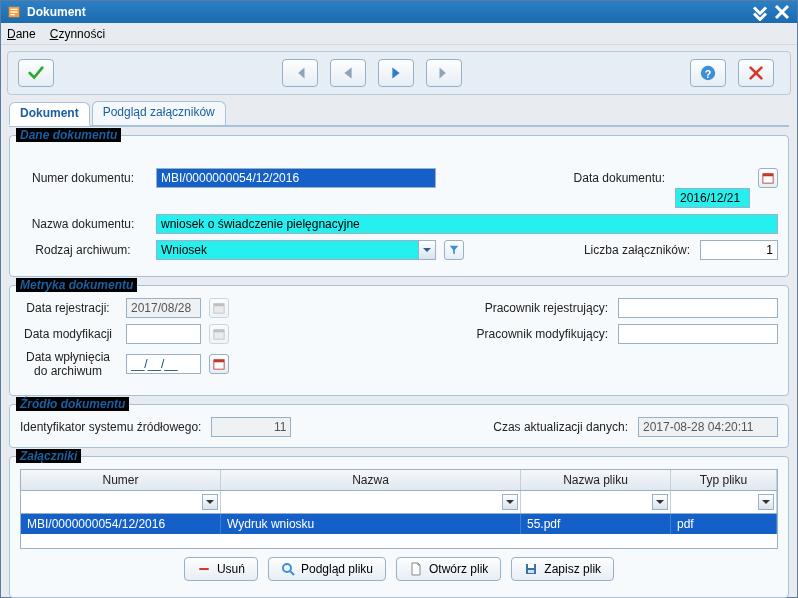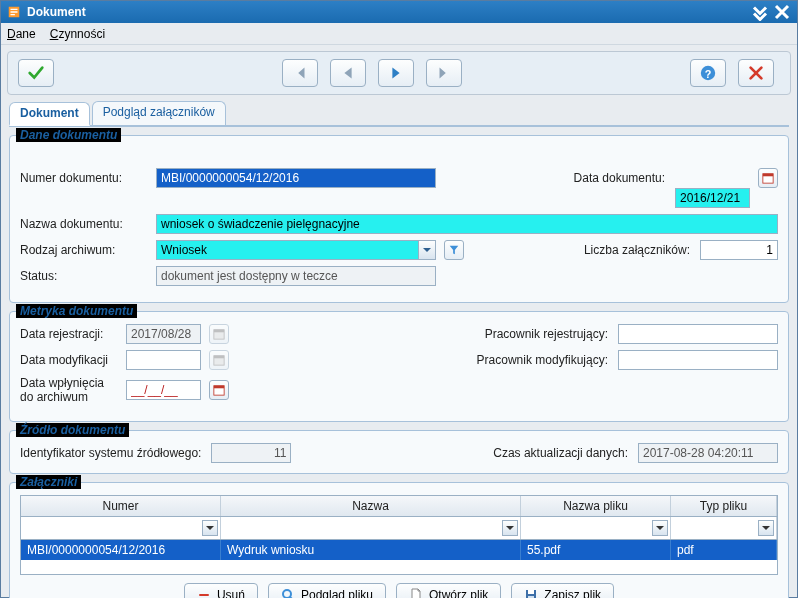--- a/index.html
+++ b/index.html
@@ -18,21 +18,21 @@
   .toolbar-center { flex:1; display:flex; justify-content:center; gap:6px;}
   .toolbar-right { display:flex; gap:6px; }
   .content { padding: 0 8px; }
   .tabs { display: flex; border-bottom: 2px solid #a7c1da; }
   .tab { padding: 3px 10px 4px; border: 1px solid #a7c1da; border-bottom: none; border-top-left-radius: 6px; border-top-right-radius: 6px; margin-right: 2px; background: #f4f8fb; color: #1a5fa0; cursor: pointer; }
   .tab.active { background: #fff; color: #1a5fa0; font-weight: bold; position: relative; top: 1px; border-bottom: 2px solid #fff;}
   .fieldset { border: 1px solid #a7c1da; border-radius: 4px; margin-top: 8px; padding: 8px 10px 10px; background: #f7fafc; position: relative; }
   .fieldset-title { color: #1a5fa0; font-weight: bold; position: relative; top: -16px; background: #000000; padding: 0 4px; display: inline-block; margin-left: -4px; font-style: italic;}
   .fieldset-body { margin-top: -10px; }
   .row { display: flex; align-items: center; margin-bottom: 6px; gap: 6px;}
-  .lbl { text-align: left; padding-right: 4px; color: #222; }
+  .lbl { text-align: center; padding-right: 4px; color: #222; }
   .inp { border: 1px solid #9ab0c4; height: 20px; padding: 2px 4px; background: #fff; }
   .inp.cyan { background: #26f0ef; }
   .inp.selected { background:#1460c8; color:#fff;}
   .inp.ro { background:#eef2f5; color:#555;}
   .inp.right { text-align:right;}
   .combo { display:flex; }
   .combo .inp { border-right:none; }
   .combo-btn { width:18px; height:20px; border:1px solid #9ab0c4; background:linear-gradient(#fdfefe,#d8e4ef); display:flex; align-items:center; justify-content:center; cursor:pointer;}
   .combo-btn svg{width:10px;height:10px;}
   .iconbtn { width:20px; height:20px; border:1px solid #9ab0c4; border-radius:3px; background:linear-gradient(#fdfefe,#e6eef5); display:inline-flex; align-items:center; justify-content:center; cursor:pointer; margin-left:2px;}
@@ -164,24 +164,20 @@
           </div>
           <div class="iconbtn">
               <svg viewBox="0 0 14 14">
                 <path d="M2 2h10l-4 5v5l-2-1V7z" fill="#3d8fd8"></path>
               </svg>
             </div>
           <div style="flex:1"></div>
           <span class="lbl">Liczba załączników:</span>
           <input class="inp right" style="width: 78px;" value="1">
         </div>
-        <div class="row">
-          <span class="lbl" style="width:130px">Status:</span>
-          <input class="inp ro" style="width: 280px;" readonly="" value="dokument jest dostępny w teczce">
-        </div>
       </div>
     </div>
 
     <div class="fieldset">
       <span class="fieldset-title">Metryka dokumentu</span>
       <div class="fieldset-body">
         <div class="row">
           <span class="lbl" style="width:100px">Data rejestracji:</span>
           <input class="inp ro" style="width: 75px;" readonly="" value="2017/08/28">
           <div class="iconbtn" style="opacity:.5">
@@ -202,21 +198,21 @@
                 <rect x="1" y="2" width="12" height="11" fill="#ddd" stroke="#888"></rect>
                 <rect x="1" y="2" width="12" height="3" fill="#888"></rect>
               </svg>
             </div>
           <div style="flex:1"></div>
           <span class="lbl">Pracownik modyfikujący:</span>
           <input class="inp" style="width: 160px;" value="">
         </div>
         <div class="row">
           <span class="lbl" style="width:100px;line-height:1.2">Data wpłynięcia do archiwum</span>
-          <input class="inp" style="width: 75px; color: #b91c1c;" value="__/__/__">
+          <input class="inp" style="width: 75px; color: #0c4a6e;" value="__/__/__">
           <div class="iconbtn">
               <svg viewBox="0 0 14 14">
                 <rect x="1" y="2" width="12" height="11" fill="#fff" stroke="#c0392b"></rect>
                 <rect x="1" y="2" width="12" height="3" fill="#c0392b"></rect>
               </svg>
             </div>
         </div>
       </div>
     </div>
 

